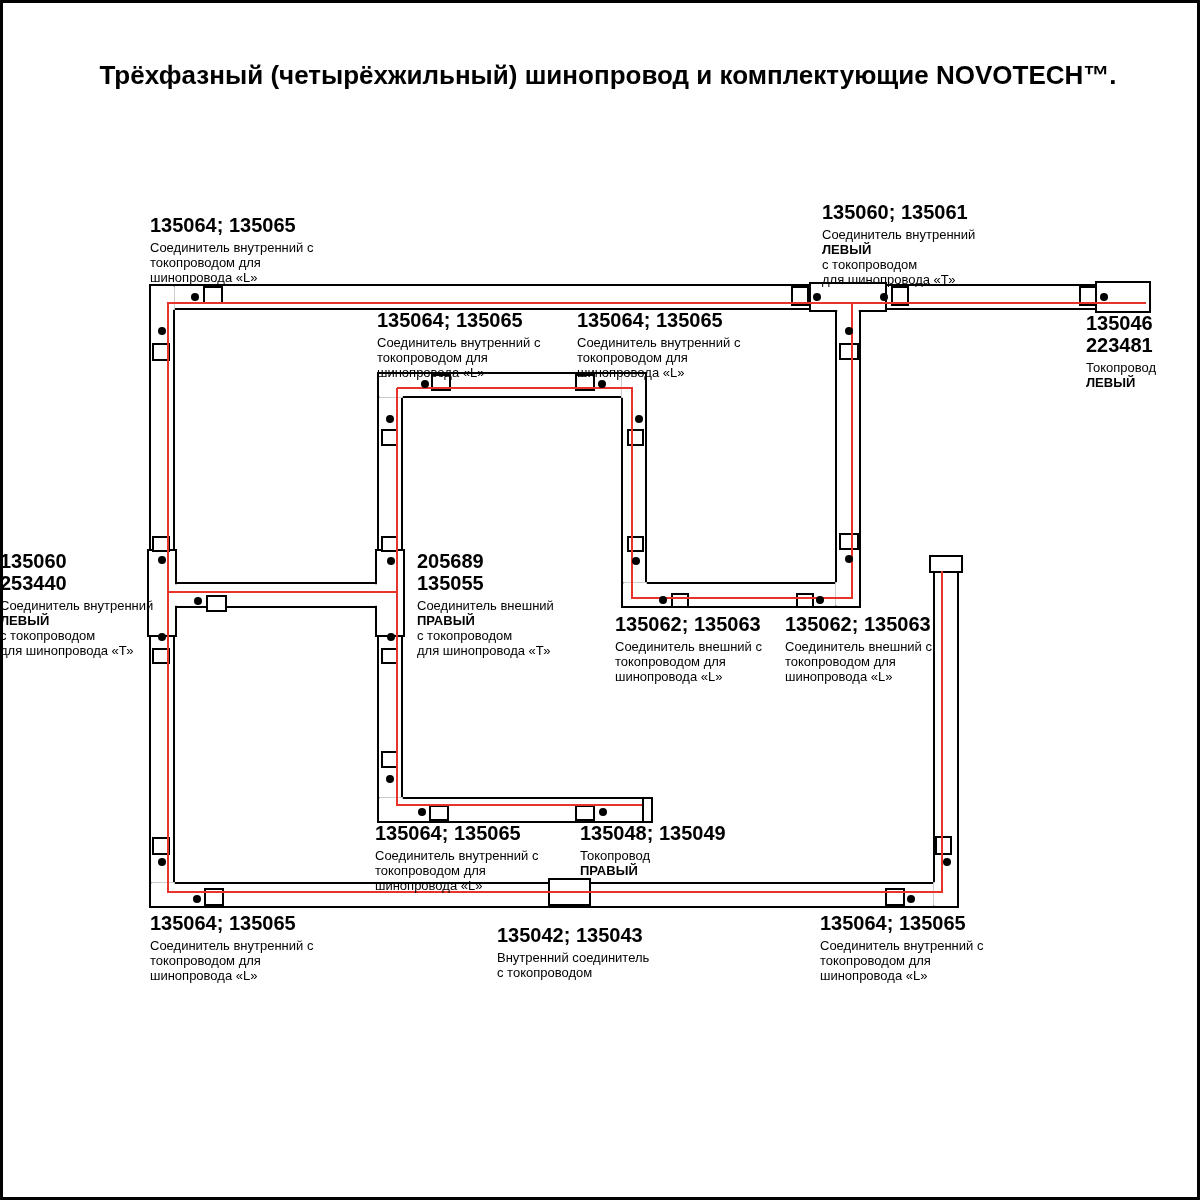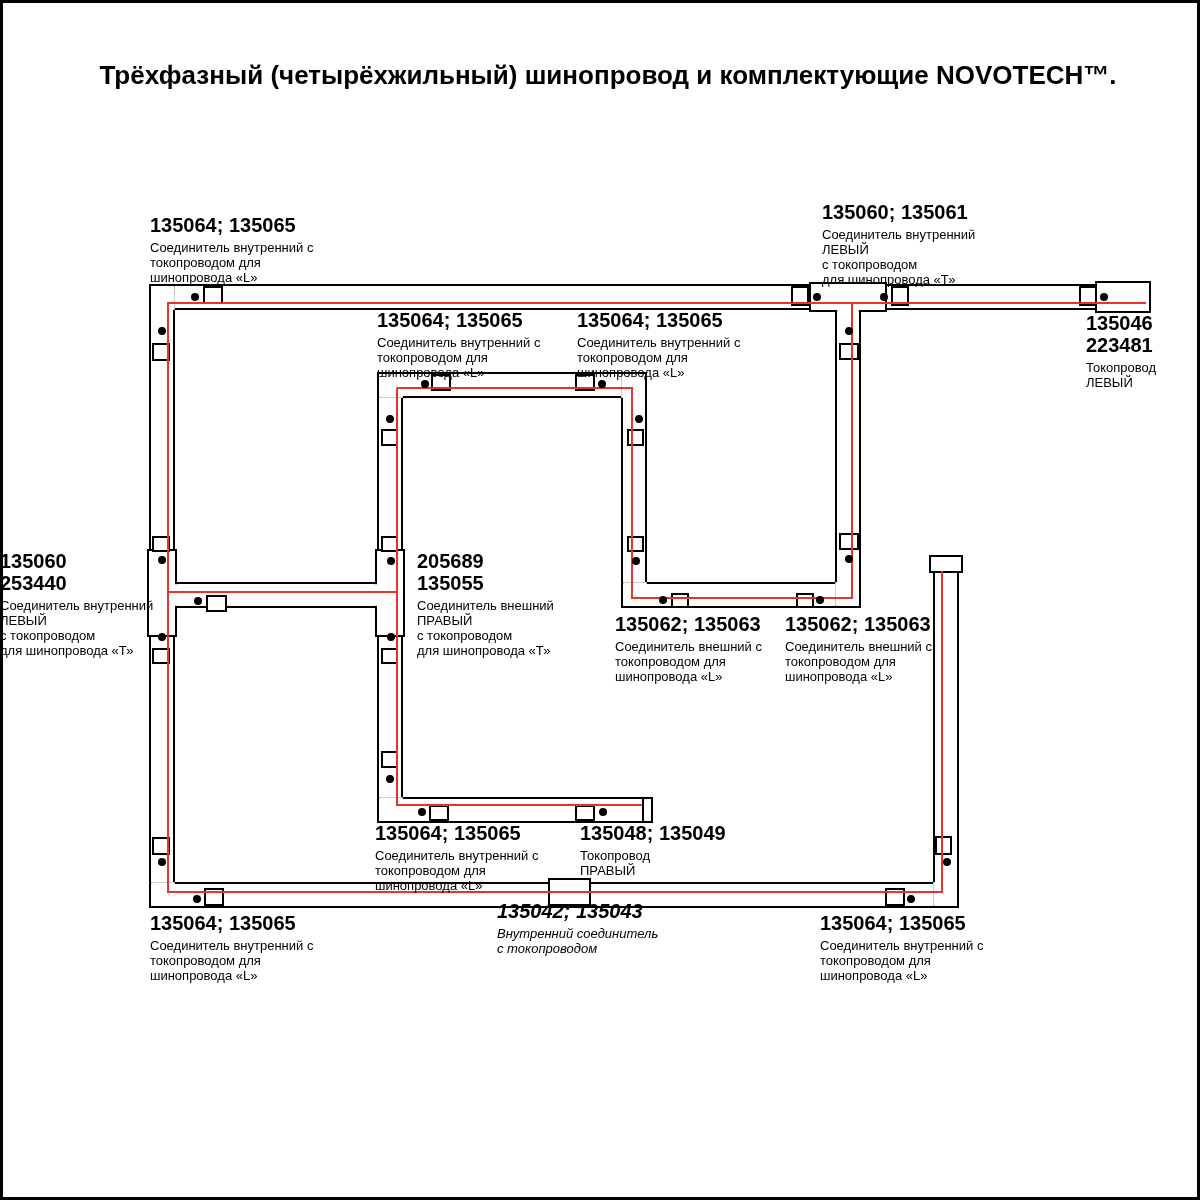--- a/index.html
+++ b/index.html
@@ -14,21 +14,21 @@
   .body{fill:#fff;stroke:#000;stroke-width:2;}
   .patch{fill:#fff;stroke:none;}
   .tab{fill:#fff;stroke:#000;stroke-width:2;}
   .wire{fill:none;stroke:var(--wire,#e8332b);stroke-width:2;}
   .dot{fill:#000;}
   #labels-layer{position:absolute;inset:0;border-radius:7px;}
   .lbl{position:absolute;color:#000;white-space:nowrap;}
   .lbl .code{font-size:20px;font-weight:bold;line-height:22px;}
   .lbl .desc{margin-top:4px;}
   .lbl .dl{font-size:13px;line-height:15px;}
-  .lbl .dl.b{font-weight:normal;}
+  .lbl .dl.b{font-weight:bold;}
   .lbl.right{}
 </style>
 </head>
 <body>
 
 <div class="page">
   <div class="hdr" id="hdr1">Трёхфазный (четырёхжильный) шинопровод и комплектующие NOVOTECH™.</div>
 
   <svg class="diagram" width="1200" height="1200" viewBox="0 0 1200 1200">
     <g>
@@ -224,21 +224,21 @@
         </div>
       </div>
       <div class="lbl" style="left: 150px; top: 912px;">
         <div class="code">135064; 135065</div>
         <div class="desc">
           <div class="dl">Соединитель внутренний с</div>
           <div class="dl">токопроводом для</div>
           <div class="dl">шинопровода «L»</div>
         </div>
       </div>
-      <div class="lbl" style="left: 497px; top: 900px; font-style: italic;">
+      <div class="lbl" style="left: 497px; top: 924px;">
         <div class="code">135042; 135043</div>
         <div class="desc">
           <div class="dl">Внутренний соединитель</div>
           <div class="dl">с токопроводом</div>
         </div>
       </div>
       <div class="lbl" style="left: 820px; top: 912px;">
         <div class="code">135064; 135065</div>
         <div class="desc">
           <div class="dl">Соединитель внутренний с</div>

